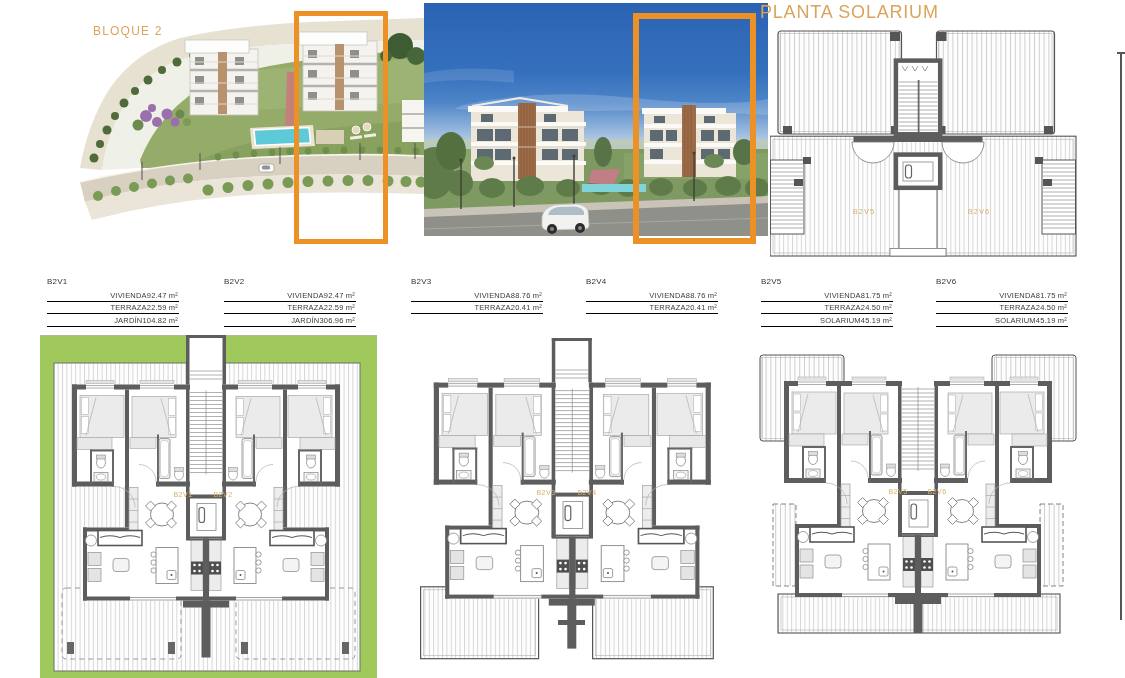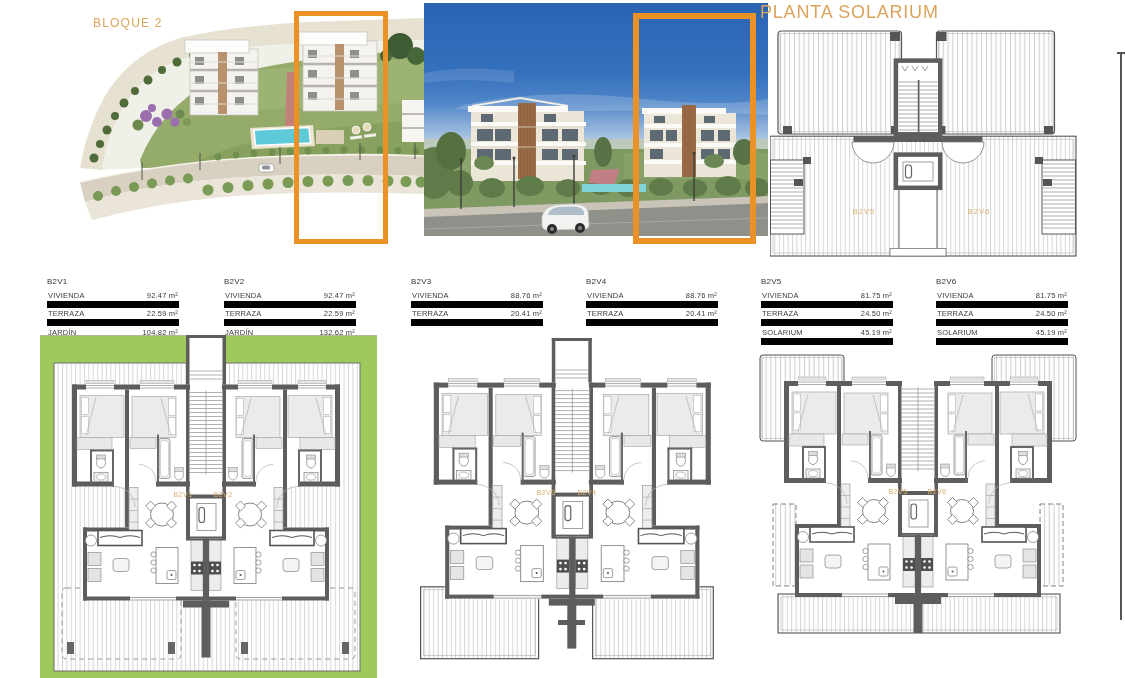--- a/index.html
+++ b/index.html
@@ -2,21 +2,21 @@
 <html><head>
 <meta charset="utf-8">
 <style>
 html,body{margin:0;padding:0}
 body{width:1125px;height:678px;background:#fff;font-family:"Liberation Sans",sans-serif;position:relative;overflow:hidden}
 .abs{position:absolute}
 .ttl{position:absolute;color:#dba45c;letter-spacing:2px;font-size:13px;z-index:10}
 .orect{position:absolute;border:5px solid #ec9126;box-sizing:border-box}
 .tcol{position:absolute;top:277px;width:132px;font-size:7.5px;color:#3a3a3a;letter-spacing:0.2px}
 .th{font-size:8px;margin-bottom:3px;color:#333}
-.trw{display:flex;justify-content:space-between;border-bottom:7px solid #000000;padding:1.5px 1px 1px 1px}
+.trw{display:flex;justify-content:flex-end;border-bottom:1px solid #000000;padding:1.5px 1px 1px 1px}
 </style>
 </head>
 <body>
 <svg width="0" height="0" style="position:absolute">
 <defs>
 <pattern id="hv" width="4.4" height="10" patternUnits="userSpaceOnUse">
         <rect width="4.4" height="10" fill="#fefefe"></rect>
         <path d="M0.5 0V10" stroke="#d3d3d3" stroke-width="0.9"></path>
       </pattern>
 <pattern id="hv2" width="4.8" height="10" patternUnits="userSpaceOnUse">
@@ -111,21 +111,21 @@
   <path d="M118 154H150" stroke="#888" stroke-width="1"></path>
   <rect x="131" y="154" width="6" height="62" fill="#5d5d5d"></rect>
 </g>
   <rect x="116" y="112" width="36" height="42" fill="#fff" stroke="#5d5d5d" stroke-width="4"></rect>
   <rect x="125" y="119" width="19" height="27" fill="#fff" stroke="#888" stroke-width="0.8"></rect>
   <rect x="127" y="123" width="5.5" height="15" rx="2.5" fill="#fff" stroke="#666" stroke-width="1.2"></rect>
   <path d="M118 154H150" stroke="#888" stroke-width="1"></path>
 
 </defs>
 </svg>
-<div class="ttl" style="left:93px;top:16px;font-size:12px;letter-spacing:1.2px">BLOQUE 2</div>
+<div class="ttl" style="left:93px;top:24px;font-size:12px;letter-spacing:1.2px">BLOQUE 2</div>
 <div class="ttl" style="left:760px;top:2px;letter-spacing:0.8px;font-size:18px">PLANTA SOLARIUM</div>
 <svg class="abs" style="left:80px;top:10px" width="344" height="228" viewBox="0 0 344 228">
  <path d="M0 158 Q8 112 30 78 Q55 42 100 28 Q150 16 230 12 L344 8 L344 30 L210 34 Q140 38 100 50 Q65 62 45 95 Q28 122 22 160 Z" fill="#e7e1d2"></path>
  <path d="M22 160 Q28 122 45 95 Q65 62 100 50 Q140 38 210 34 L344 30 L344 152 L60 158 Z" fill="#eff0e8"></path>
  <path d="M60 150 Q80 100 130 72 Q190 48 344 40 L344 155 L62 158 Z" fill="#95ab6a"></path>
  <path d="M120 150 Q180 120 344 110 L344 155 L118 154 Z" fill="#88a15f"></path>
  <path d="M175 60 L344 48 L344 92 L175 100 Z" fill="#9db374"></path>
  <g fill="#4f6b3a">
   <circle cx="14" cy="148" r="4.5"></circle>
       <circle cx="20" cy="134" r="4"></circle>
@@ -358,21 +358,21 @@
     <div class="trw">
       <span>VIVIENDA</span>
       <span>92.47 m²</span>
     </div>
     <div class="trw">
       <span>TERRAZA</span>
       <span>22.59 m²</span>
     </div>
     <div class="trw">
       <span>JARDÍN</span>
-      <span>132.62 m²</span>
+      <span>306.96 m²</span>
     </div>
   </div>
 <div class="tcol" style="left:411px">
     <div class="th">B2V3</div>
     <div class="trw">
       <span>VIVIENDA</span>
       <span>88.76 m²</span>
     </div>
     <div class="trw">
       <span>TERRAZA</span>

